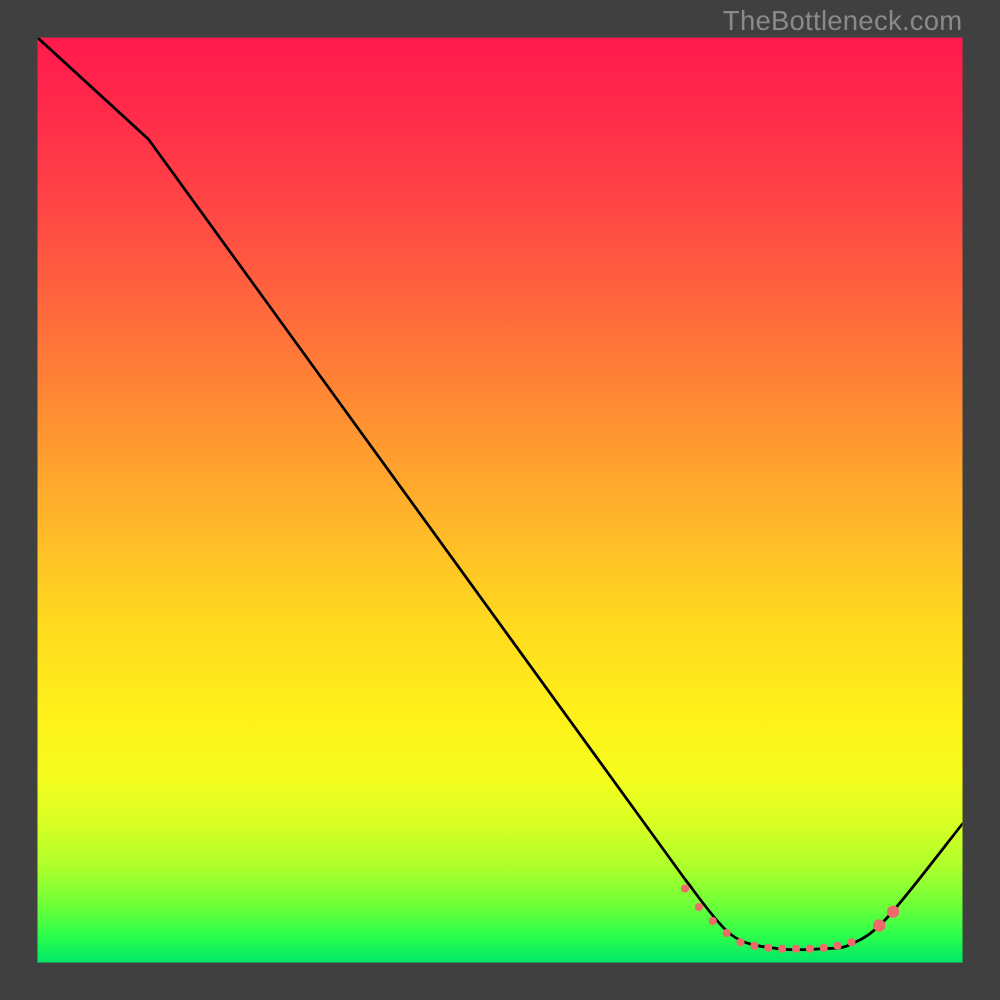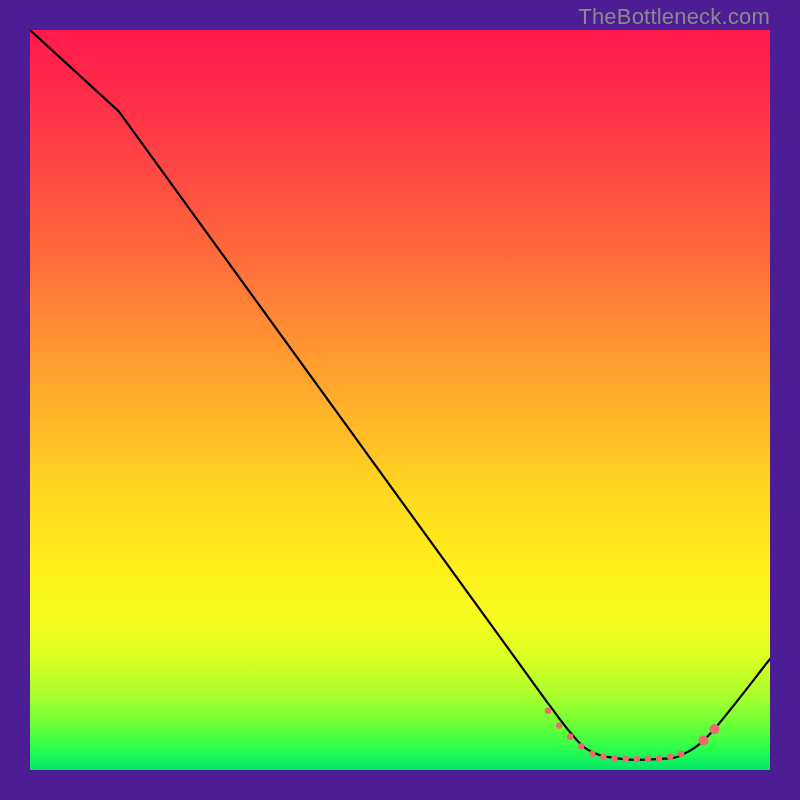--- a/index.html
+++ b/index.html
@@ -8,21 +8,21 @@
     width: 800px;
     height: 800px;
     background: #000;
     overflow: hidden;
     font-family: Arial, Helvetica, sans-serif;
   }
   .frame {
     position: relative;
     width: 800px;
     height: 800px;
-    background: #4c1d95;
+    background: #404040;
   }
   .plot-area {
     position: absolute;
     left: 30px;
     top: 30px;
     width: 740px;
     height: 740px;
     
     background: linear-gradient(to bottom,
       #ff1a4d 0%,

